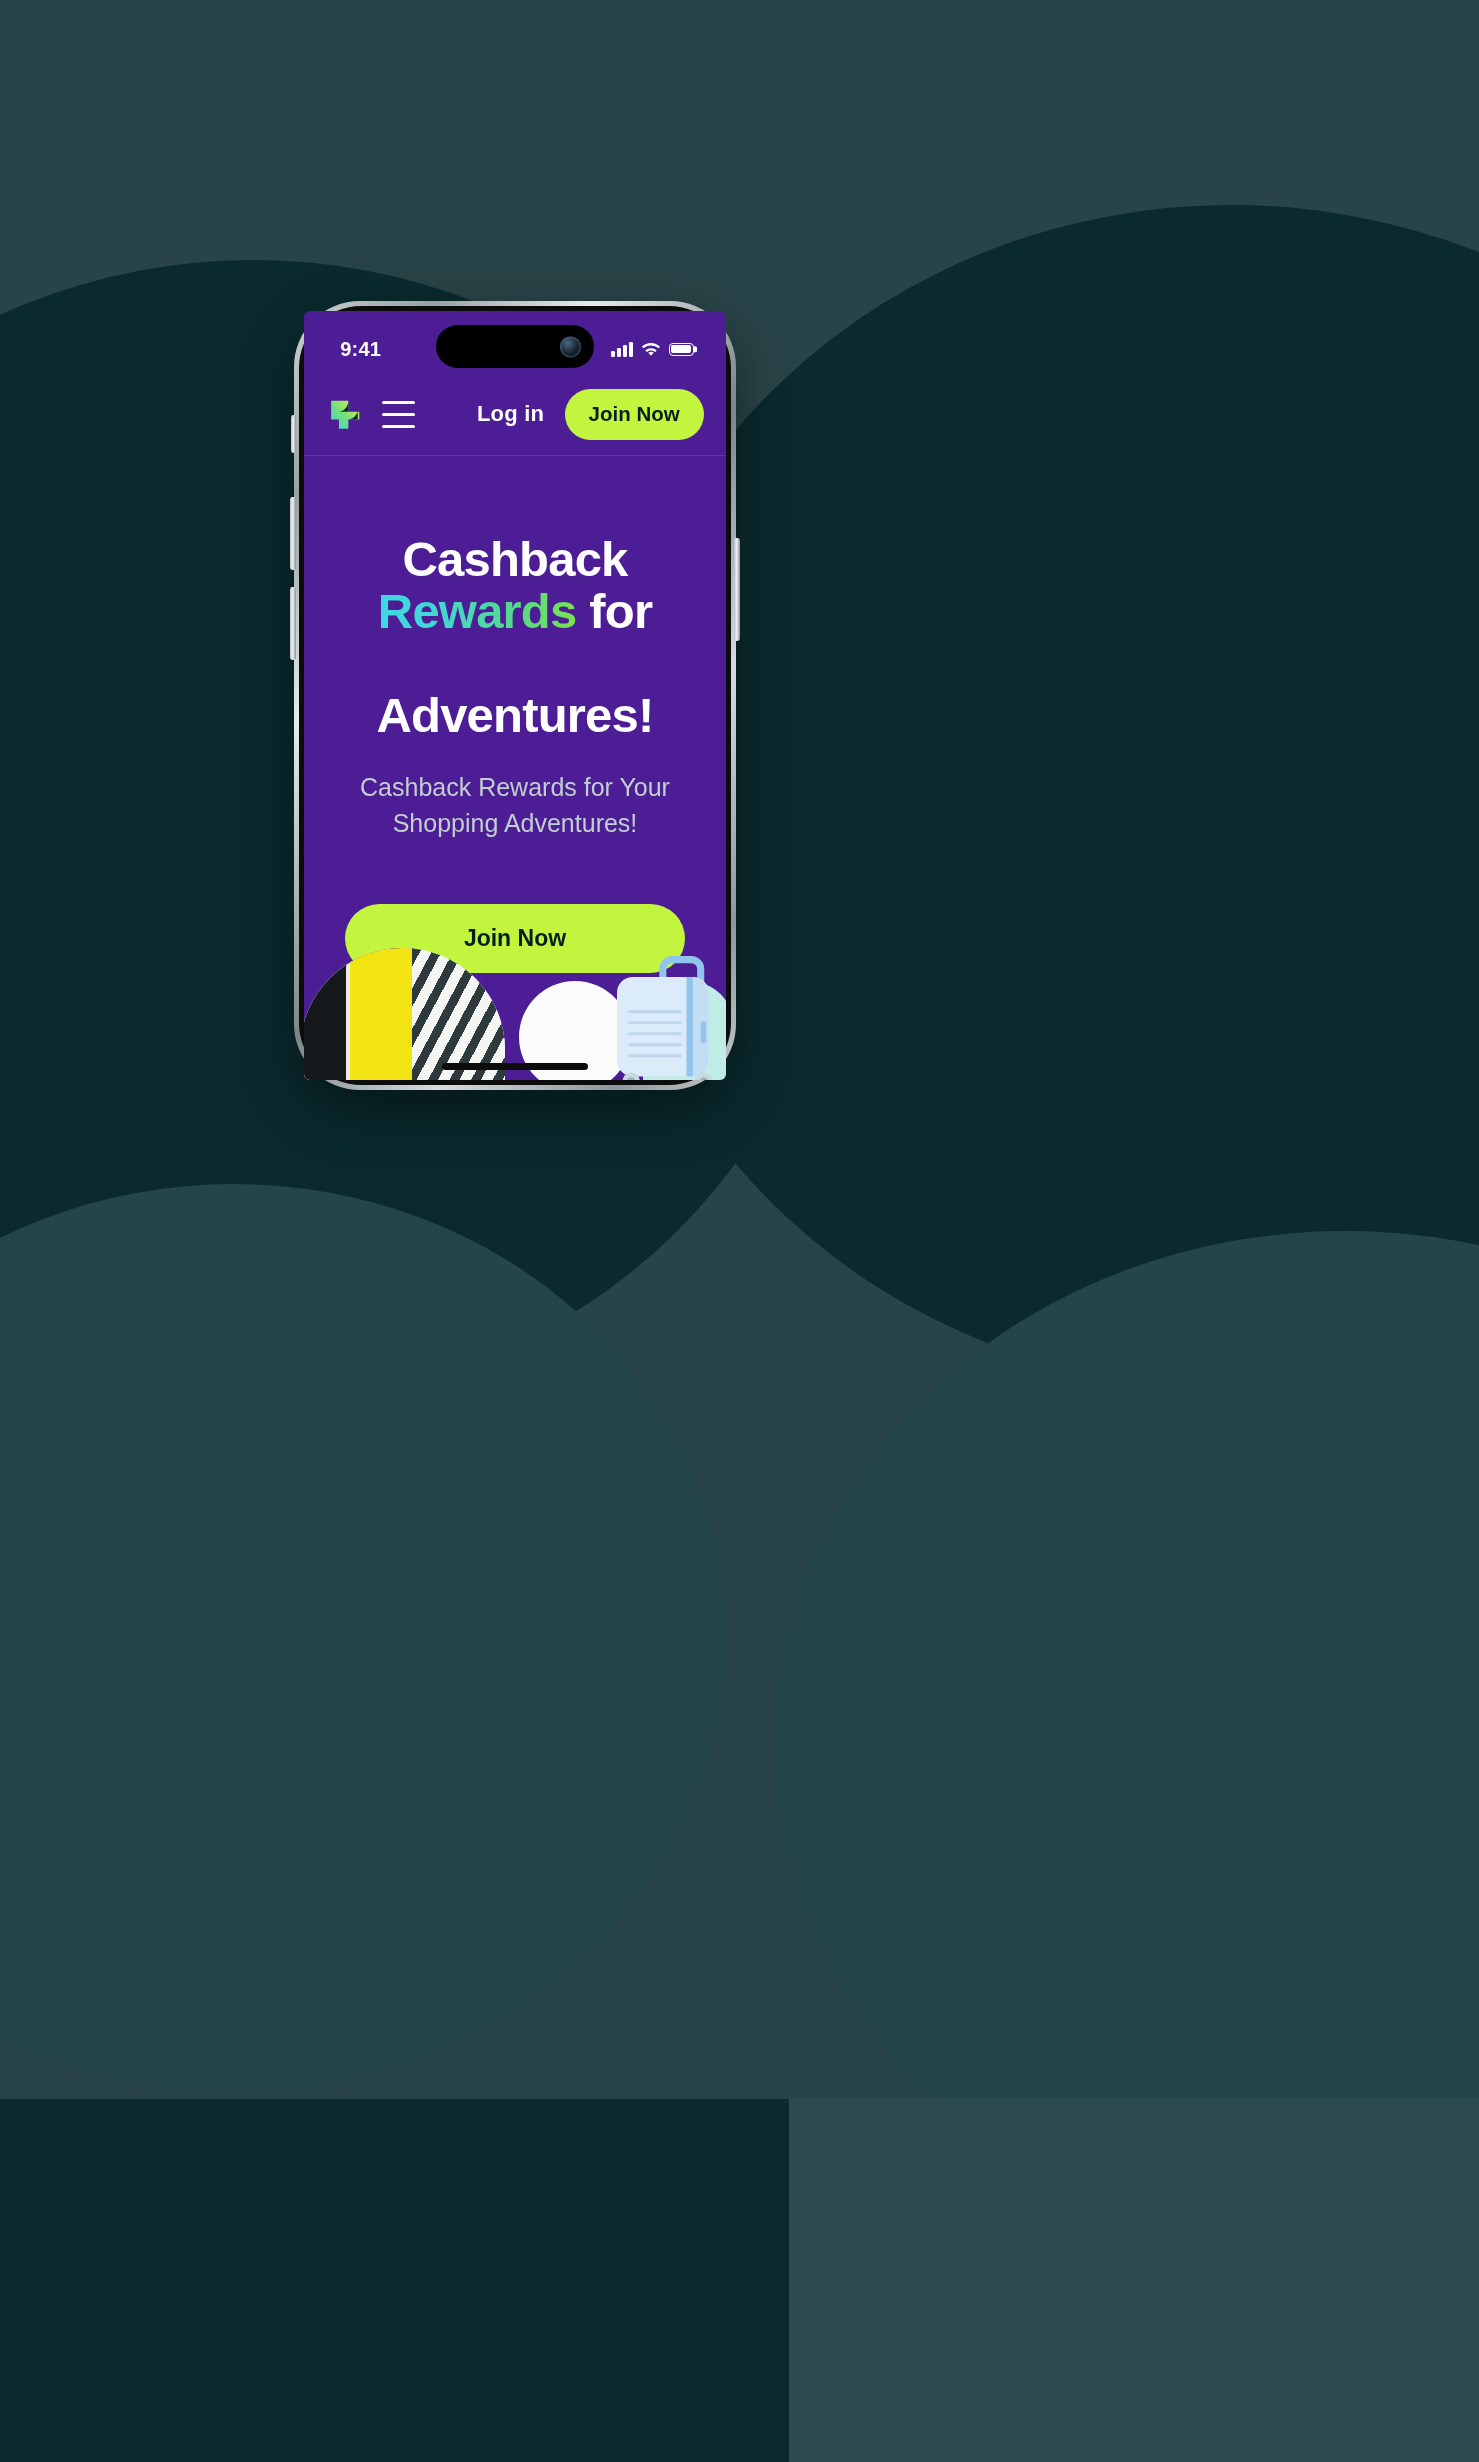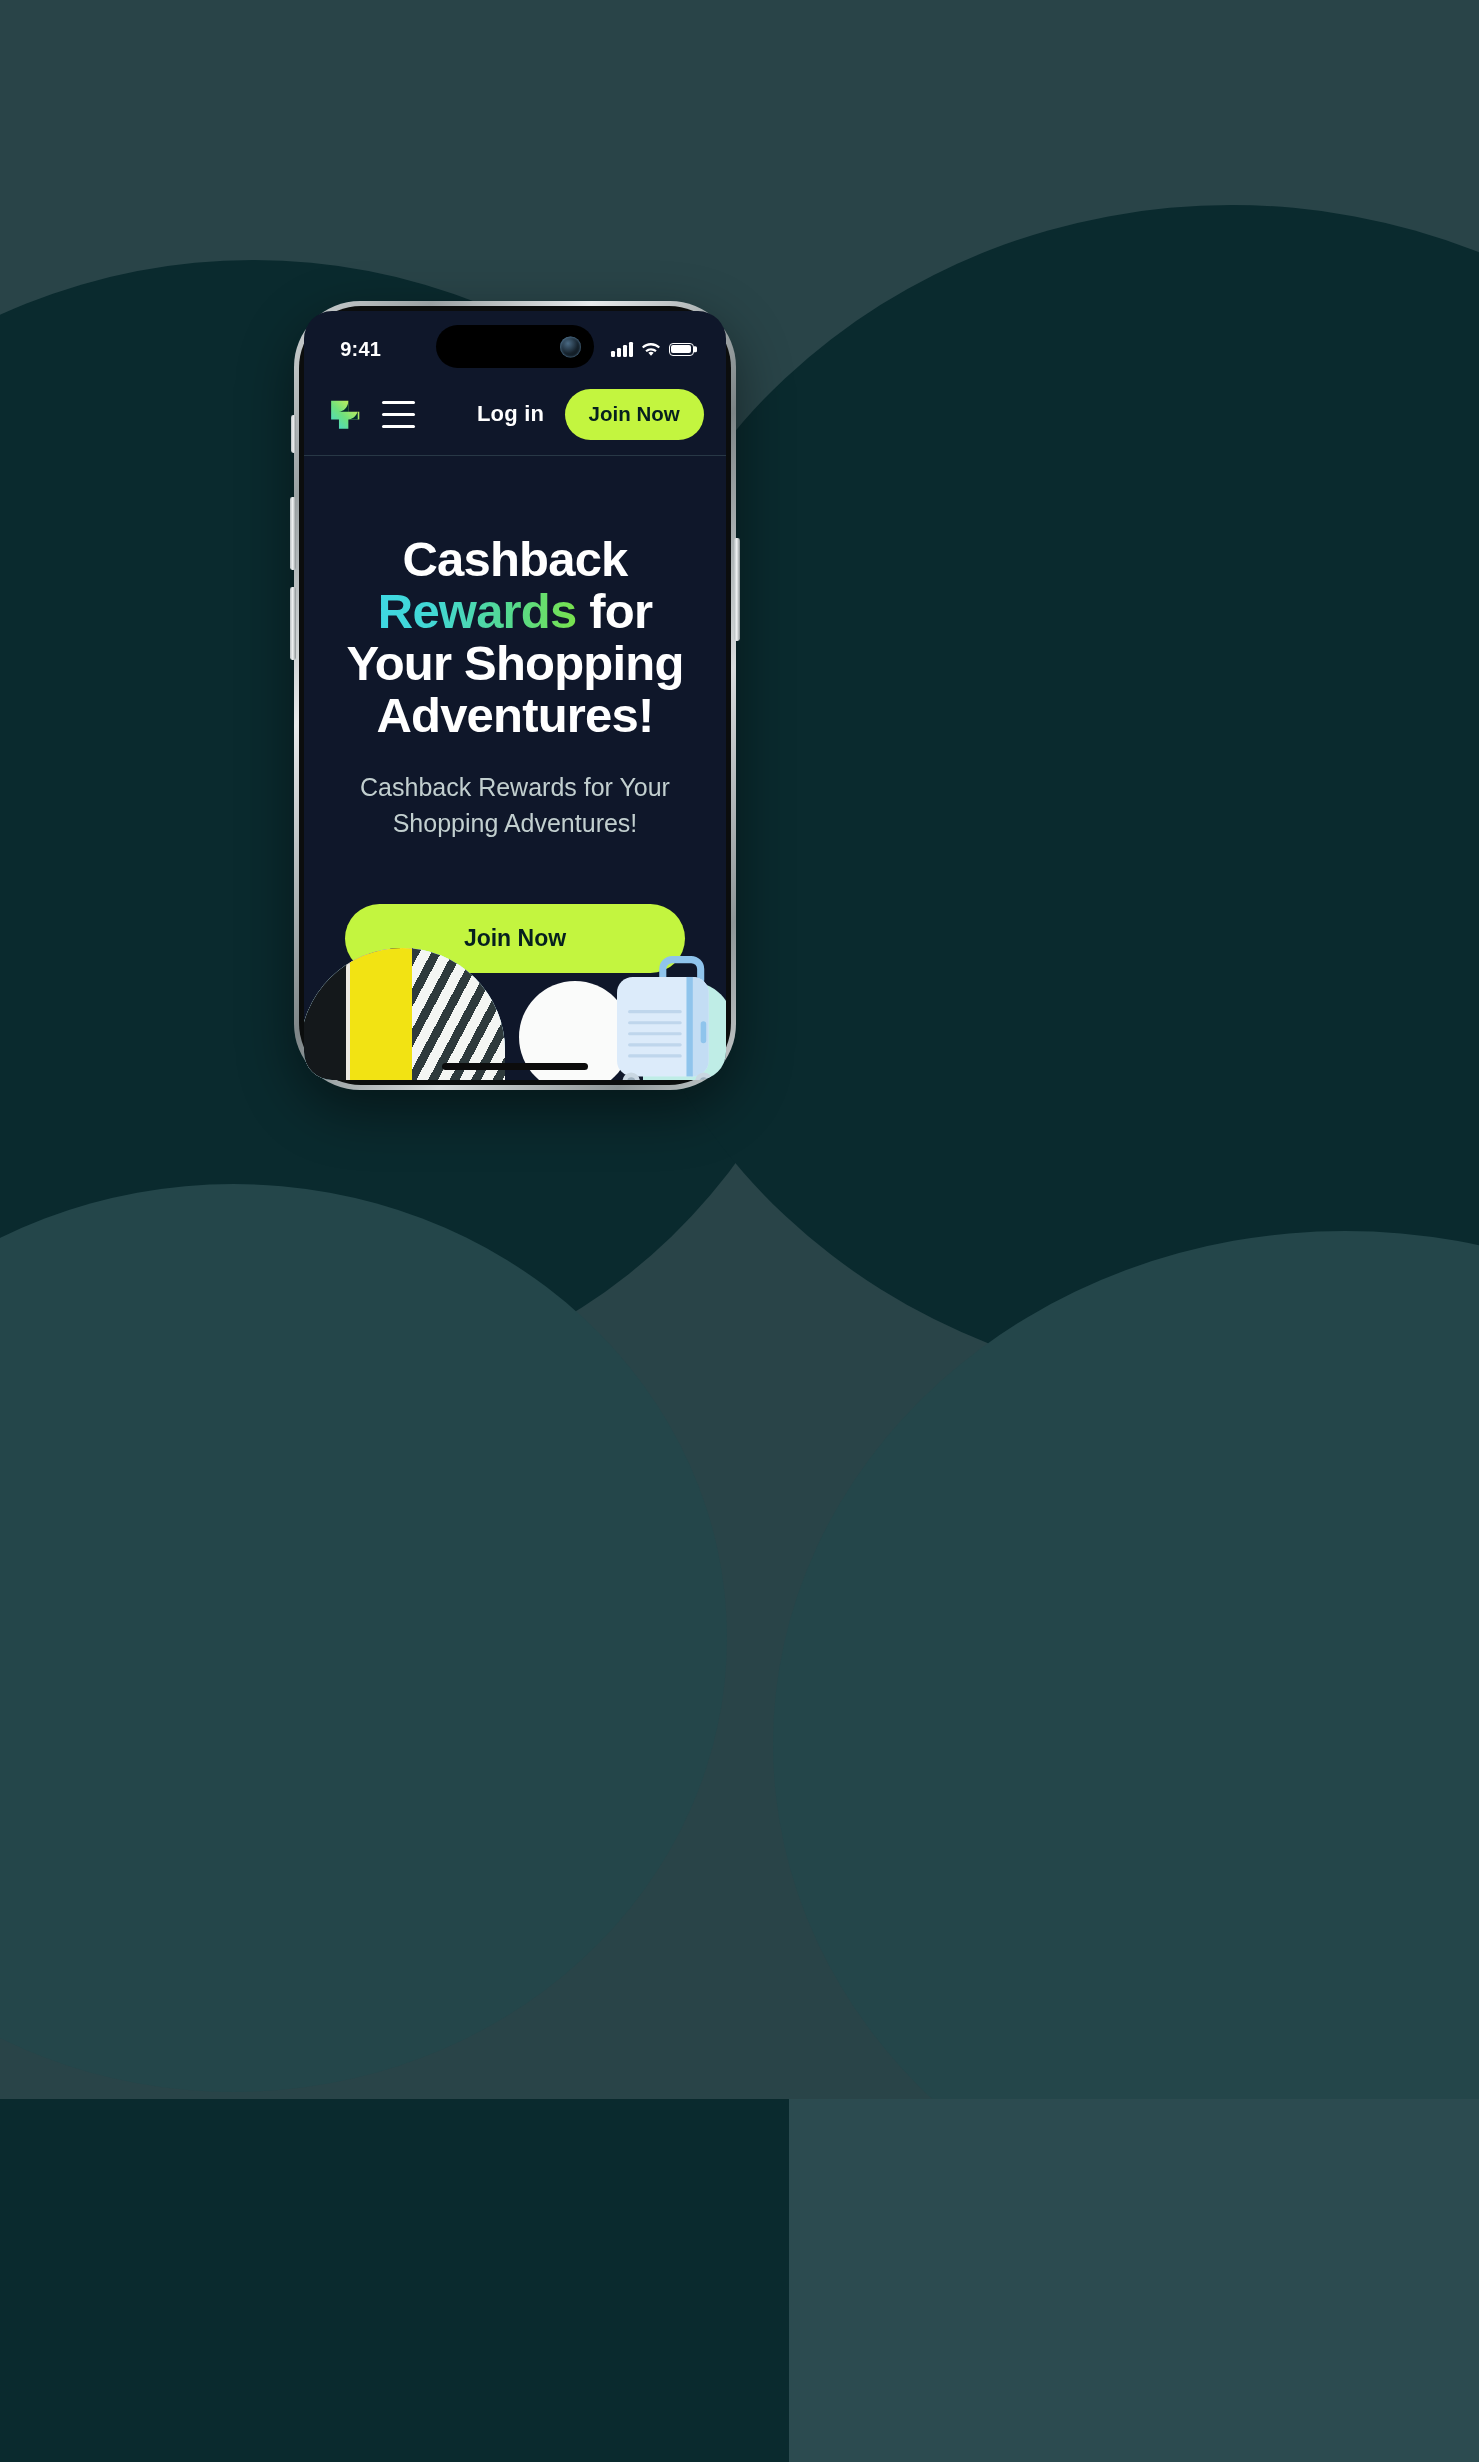--- a/index.html
+++ b/index.html
@@ -44,22 +44,22 @@
     background:linear-gradient(125deg,#cfd3d4 0%,#9aa1a3 14%,#e8ebec 30%,#7d8587 52%,#d7dbdc 70%,#8e9698 88%,#c9cdce 100%);
     box-shadow:0 20.5px 55px rgba(0,0,0,.45);
   }
   .phone-inner-ring{
     position:absolute; left:4.7px; top:4.7px; right:4.7px; bottom:4.7px;
     border-radius:62px;
     background:#0b0d0d;
   }
   .phone-screen{
     position:absolute; left:10.3px; top:10.3px; right:10.3px; bottom:10.3px;
-    border-radius:28px;
-    background:#0f172a;
+    border-radius:6px;
+    background:#4c1d95;
     overflow:hidden;
   }
   
   .btn-side{ position:absolute; background:linear-gradient(90deg,#b9bfc1,#f0f2f3 45%,#8b9294); border-radius:2.4px; }
   .btn-silent{ left:-3.2px; top:114px; width:5.5px; height:38px; }
   .btn-volup { left:-4px; top:196px; width:6.3px; height:73px; }
   .btn-voldn { left:-4px; top:286px; width:6.3px; height:73px; }
   .btn-power { right:-4px; top:237px; width:6.3px; height:103px; }
 
   
@@ -298,21 +298,21 @@
         </div>
         <div class="nav-spacer"></div>
         <div class="login-link">Log in</div>
         <button class="join-pill">Join Now</button>
       </div>
 
       <div class="hero">
         <h1 class="headline">
           <span>Cashback</span><br>
           <span class="grad-word">Rewards</span><span> for</span><br>
-          <span>Your Shopping</span><br>
+          <br>
           <span>Adventures!</span>
         </h1>
 
         <p class="subhead">Cashback Rewards for Your Shopping Adventures!</p>
 
         <button class="cta">Join Now</button>
 
         <div class="gallery">
 
           <div class="gal-left">

